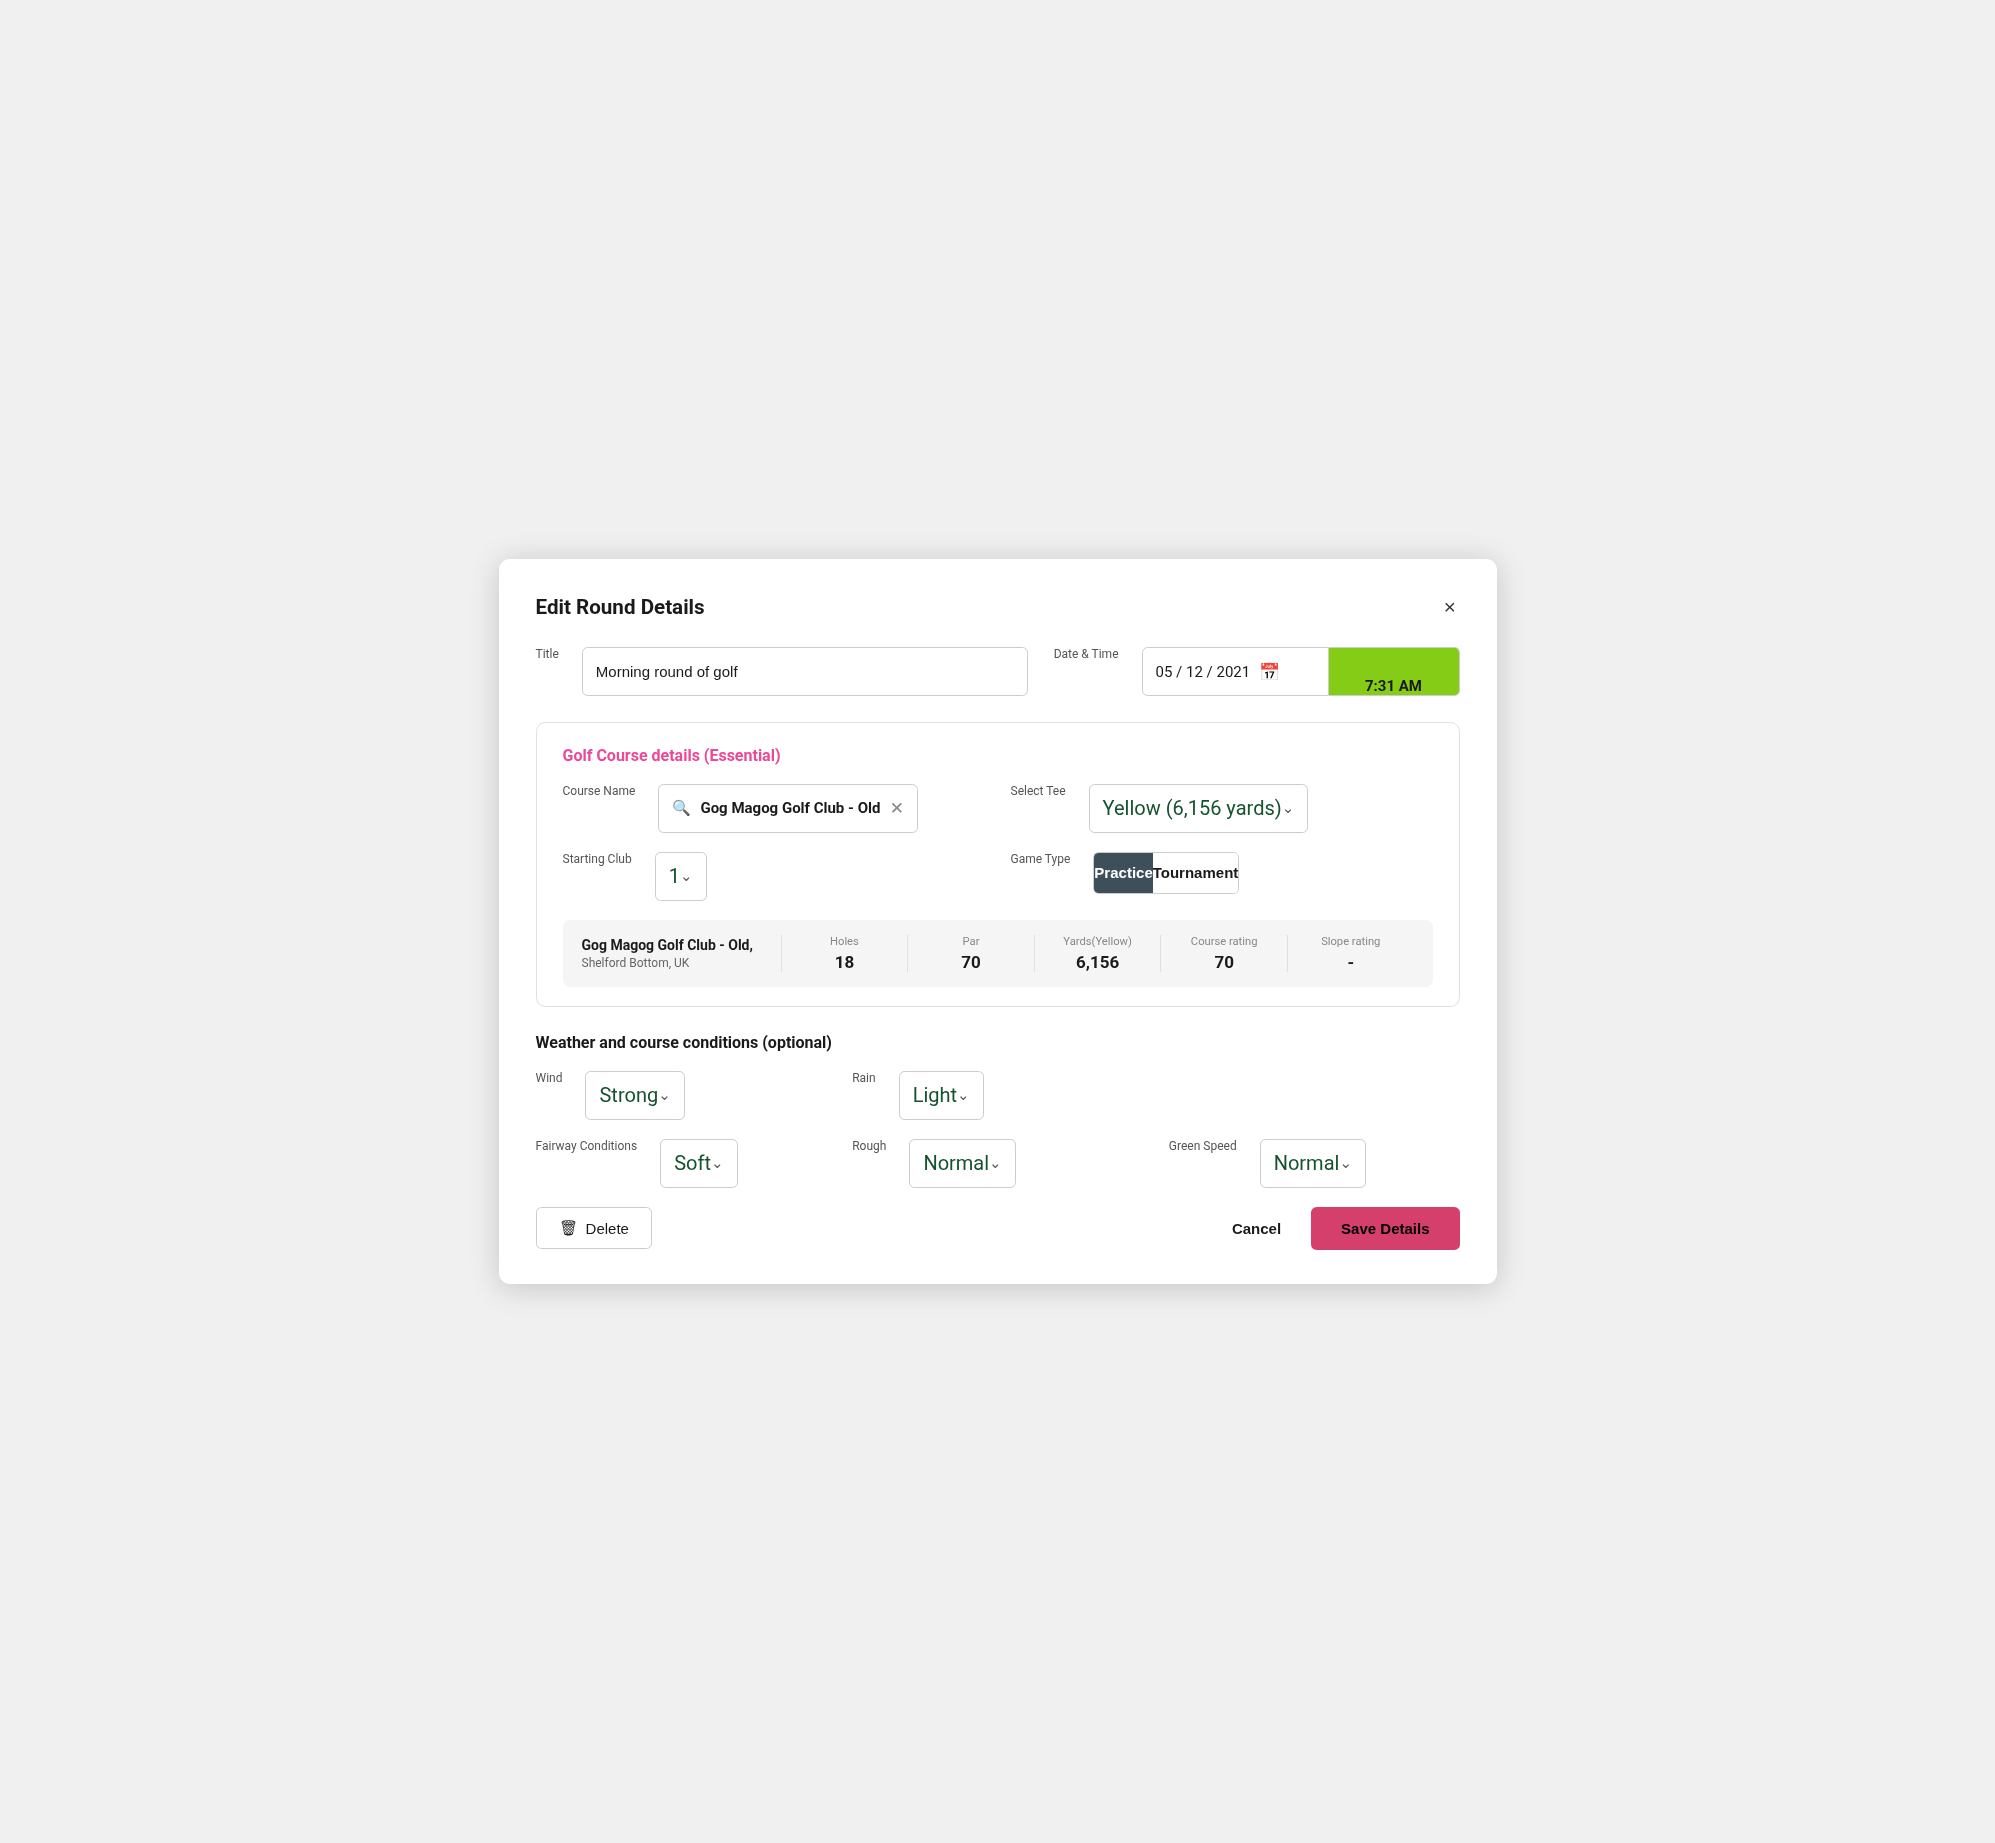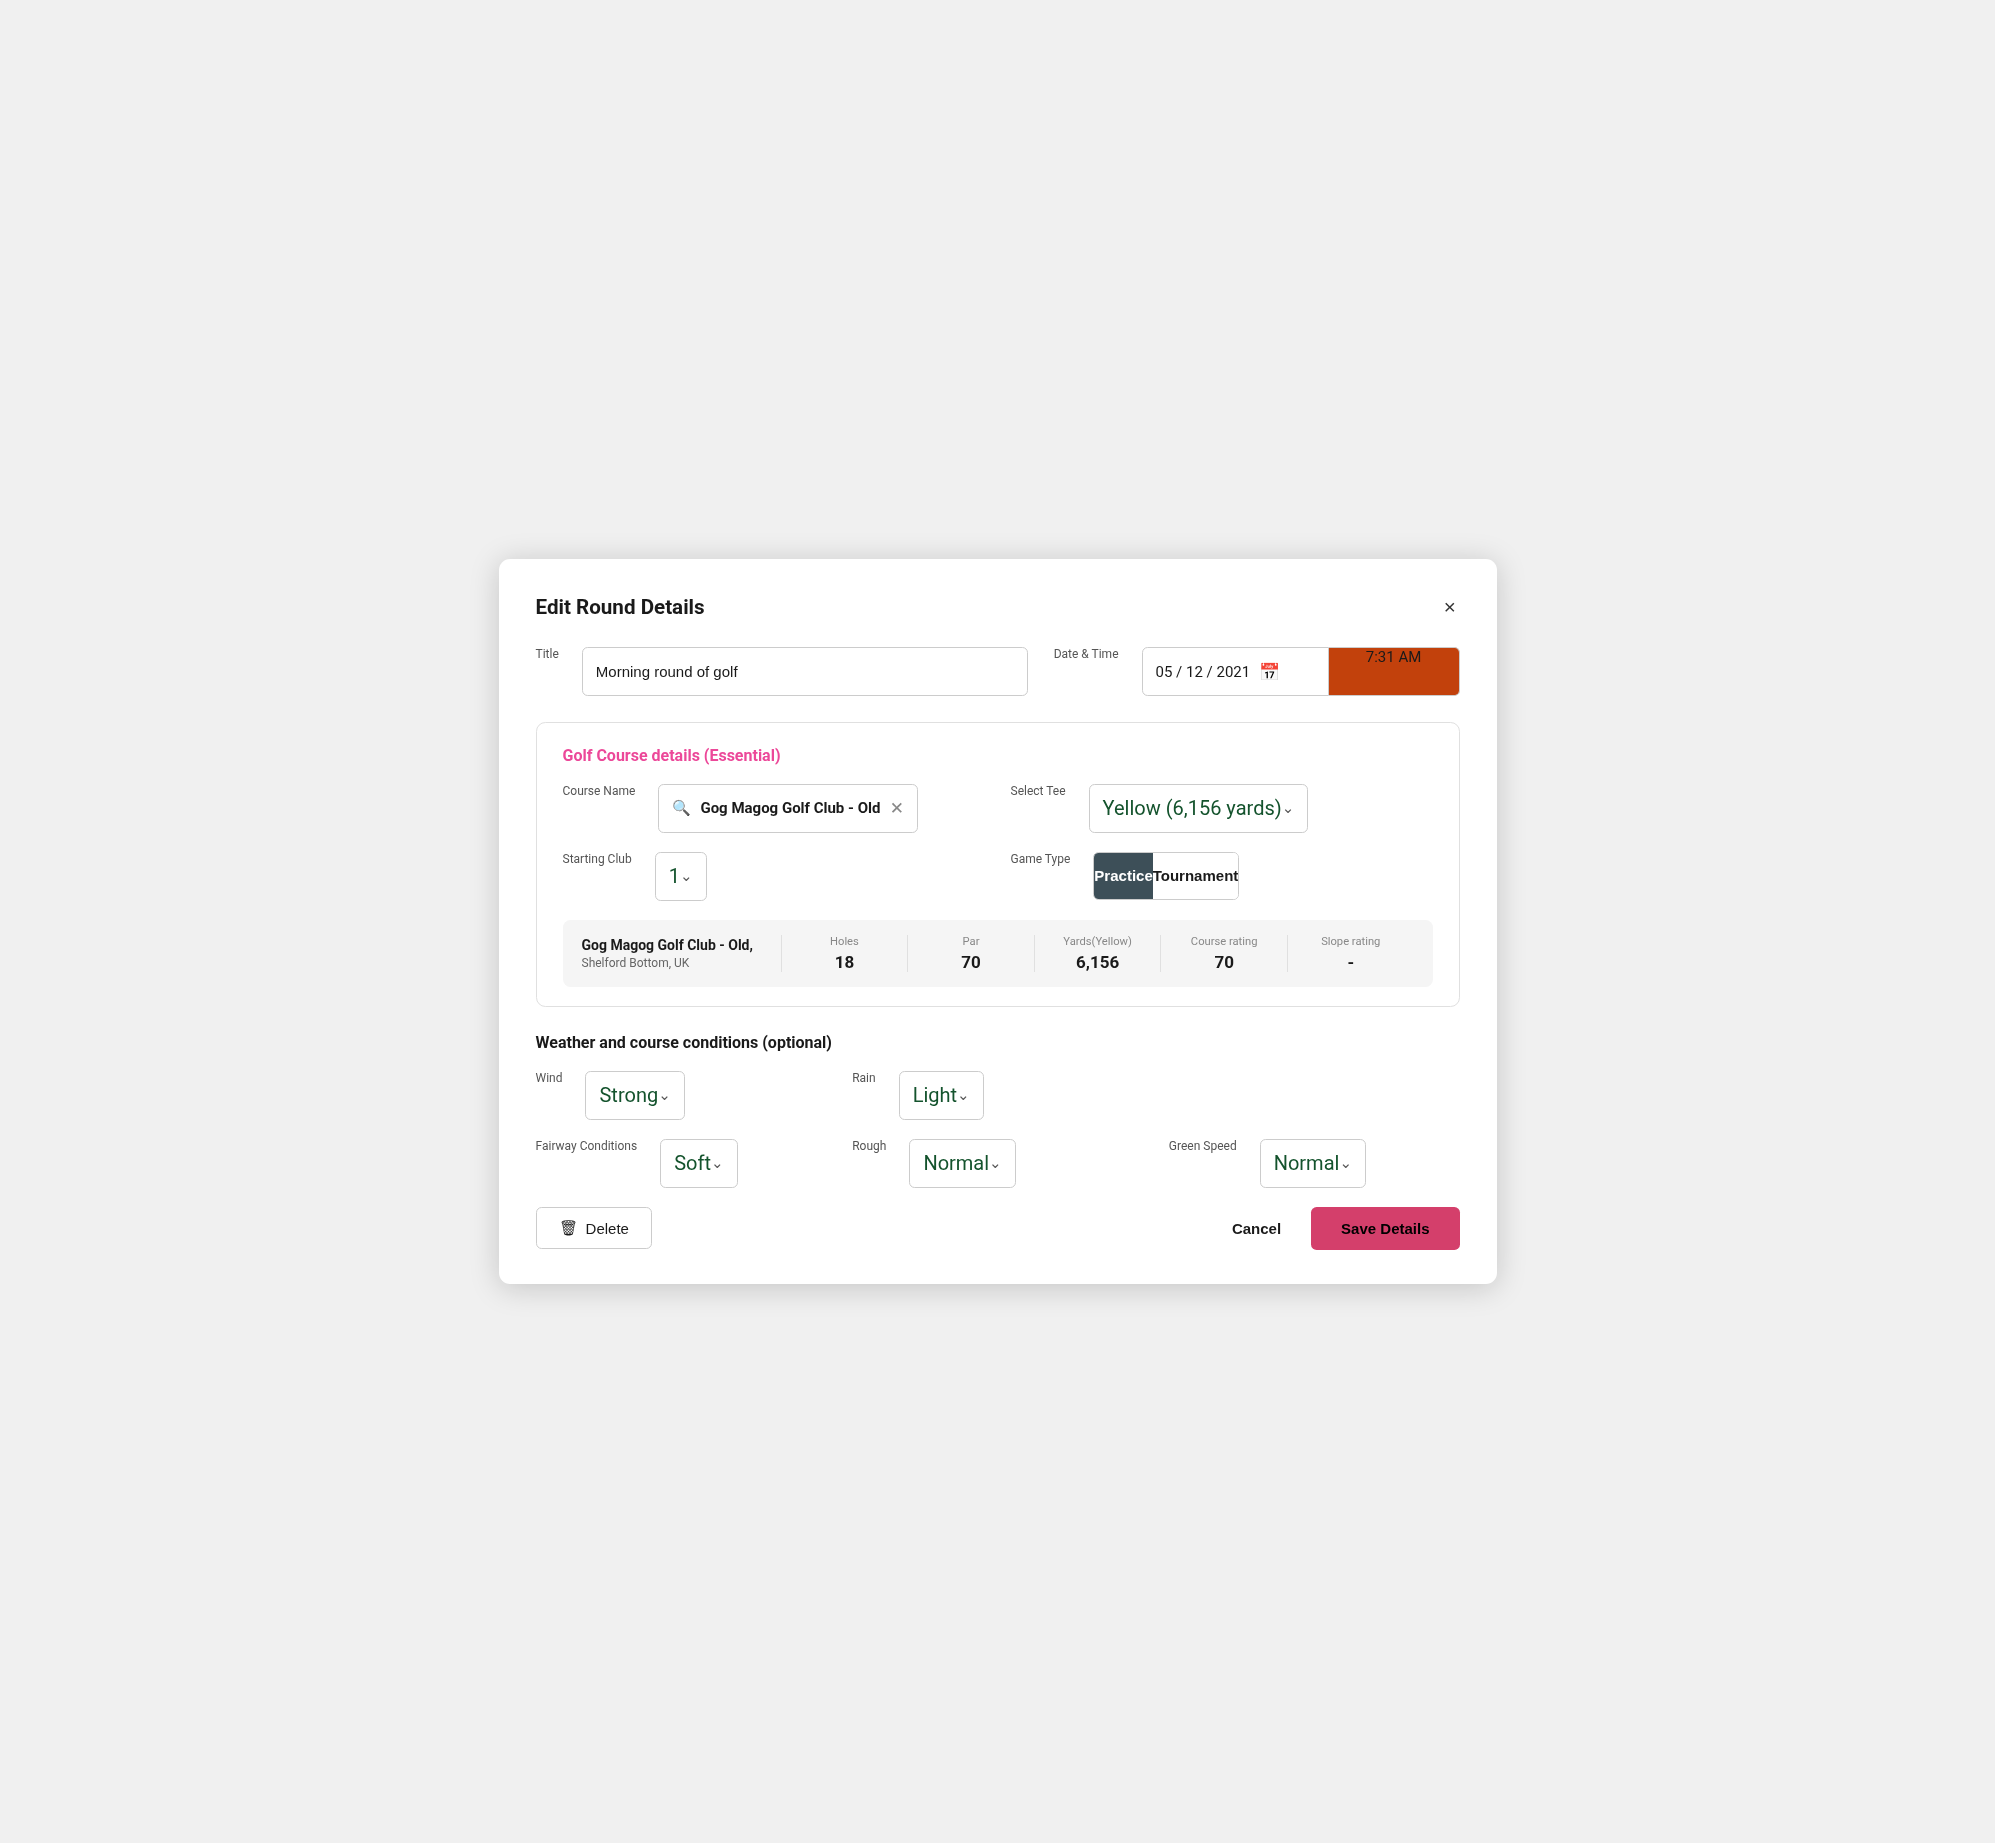--- a/index.html
+++ b/index.html
@@ -89,29 +89,30 @@
     .date-text {
       font-size: 15px;
       color: #1a1a1a;
     }
     .calendar-icon {
       color: #999;
       font-size: 17px;
     }
     .time-input-wrap {
       display: flex;
-      align-items: flex-start;
+      align-items: flex-end;
       border: 1.4px solid #ccc;
       border-left: none;
       border-radius: 0 5.6px 5.6px 0;
       height: 49px;
       padding: 0 13px;
-      background: #c2410c;
+      background: #84cc16;
       min-width: 131px;
       justify-content: center;
+      font-weight: bold;
     }
     .time-text {
       font-size: 15px;
       color: #1a1a1a;
     }
     .section-box {
       border: 1.4px solid #e0e0e0;
       border-radius: 9.4px;
       padding: 22.5px 26px 19px 26px;
       margin-bottom: 26px;
@@ -172,21 +173,21 @@
     }
     .chevron-icon {
       color: #555;
       font-size: 15px;
     }
     .game-type-toggle {
       display: flex;
       border: 1.4px solid #ccc;
       border-radius: 5.6px;
       overflow: hidden;
-      height: 48px;
+      height: 42px;
     }
     .toggle-btn {
       flex: 1;
       border: none;
       font-size: 15px;
       font-weight: 600;
       cursor: pointer;
       transition: background 0.2s;
     }
     .toggle-btn.active {

